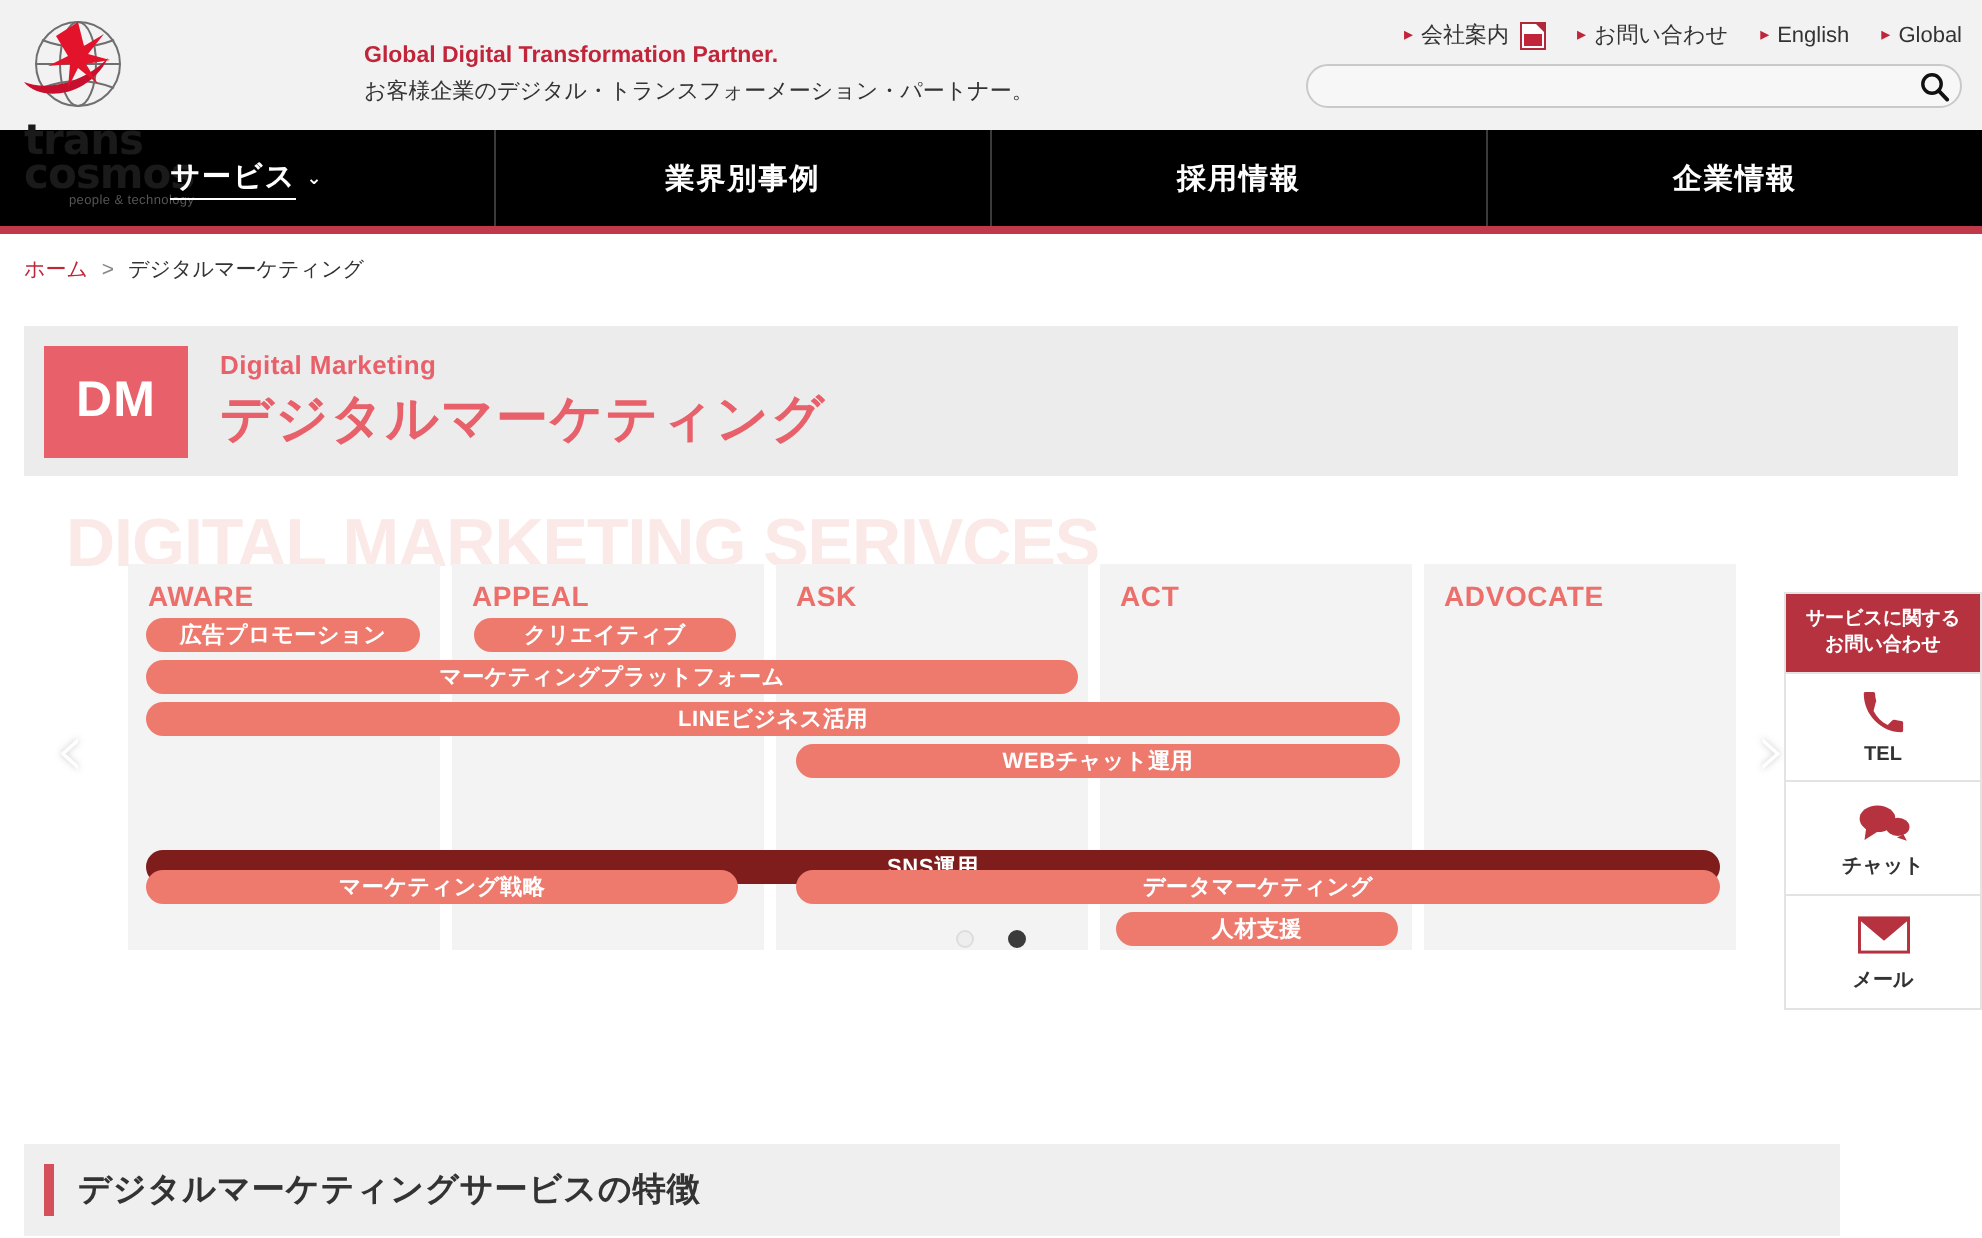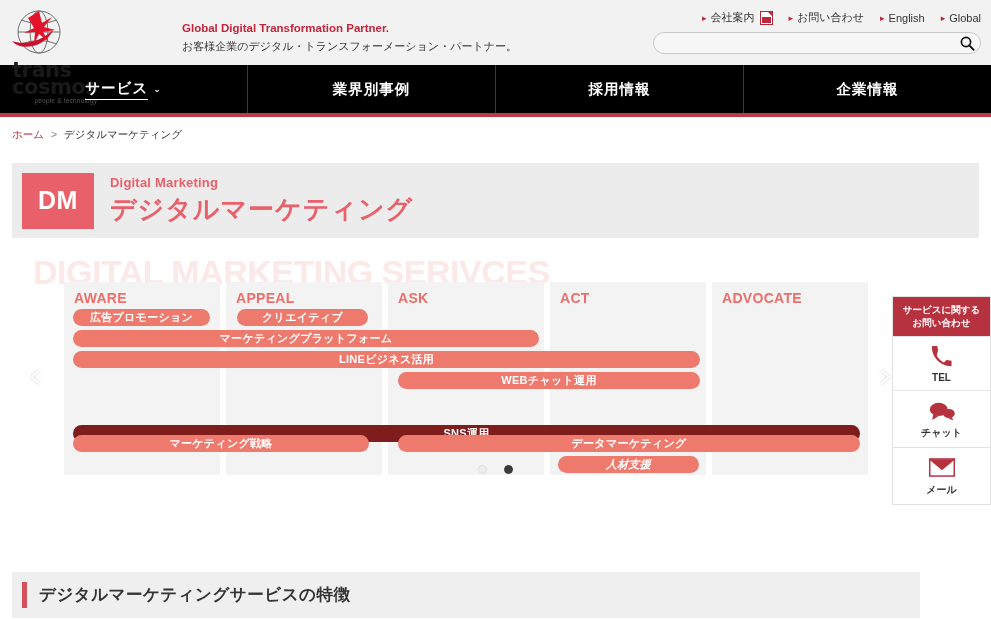--- a/index.html
+++ b/index.html
@@ -329,21 +329,21 @@
 
   <div class="pill-layer" id="pill-layer">
       <div class="pill" style="left: 9px; top: 27px; width: 137px; background: rgb(238, 122, 110);">広告プロモーション</div>
       <div class="pill" style="left: 173px; top: 27px; width: 131px; background: rgb(238, 122, 110);">クリエイティブ</div>
       <div class="pill" style="left: 9px; top: 48px; width: 466px; background: rgb(238, 122, 110);">マーケティングプラットフォーム</div>
       <div class="pill" style="left: 9px; top: 69px; width: 627px; background: rgb(238, 122, 110);">LINEビジネス活用</div>
       <div class="pill" style="left: 334px; top: 90px; width: 302px; background: rgb(238, 122, 110);">WEBチャット運用</div>
       <div class="pill" style="left: 9px; top: 111px; width: 787px; background: #7f1d1d; margin-top: 32px;">SNS運用</div>
       <div class="pill" style="left: 9px; top: 153px; width: 296px; background: rgb(238, 122, 110);">マーケティング戦略</div>
       <div class="pill" style="left: 334px; top: 153px; width: 462px; background: rgb(238, 122, 110);">データマーケティング</div>
-      <div class="pill" style="left: 494px; top: 174px; width: 141px; background: rgb(238, 122, 110); font-style: italic;">人材支援</div>
+      <div class="pill" style="left: 494px; top: 174px; width: 141px; background: rgb(238, 122, 110);">人材支援</div>
     </div>
 
   <div class="carousel-arrow arrow-left">‹</div>
   <div class="carousel-arrow arrow-right">›</div>
 
   <div class="dots">
     <div class="dot"></div>
     <div class="dot active"></div>
   </div>
 </div>

